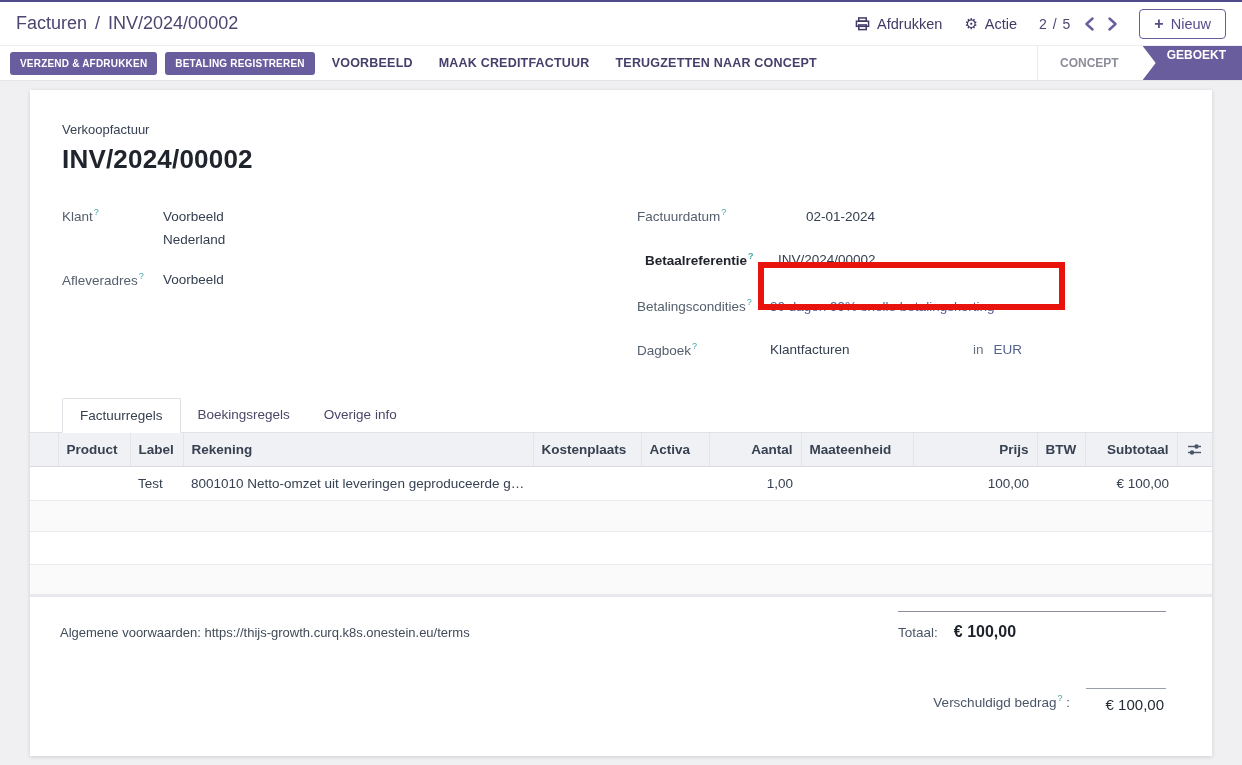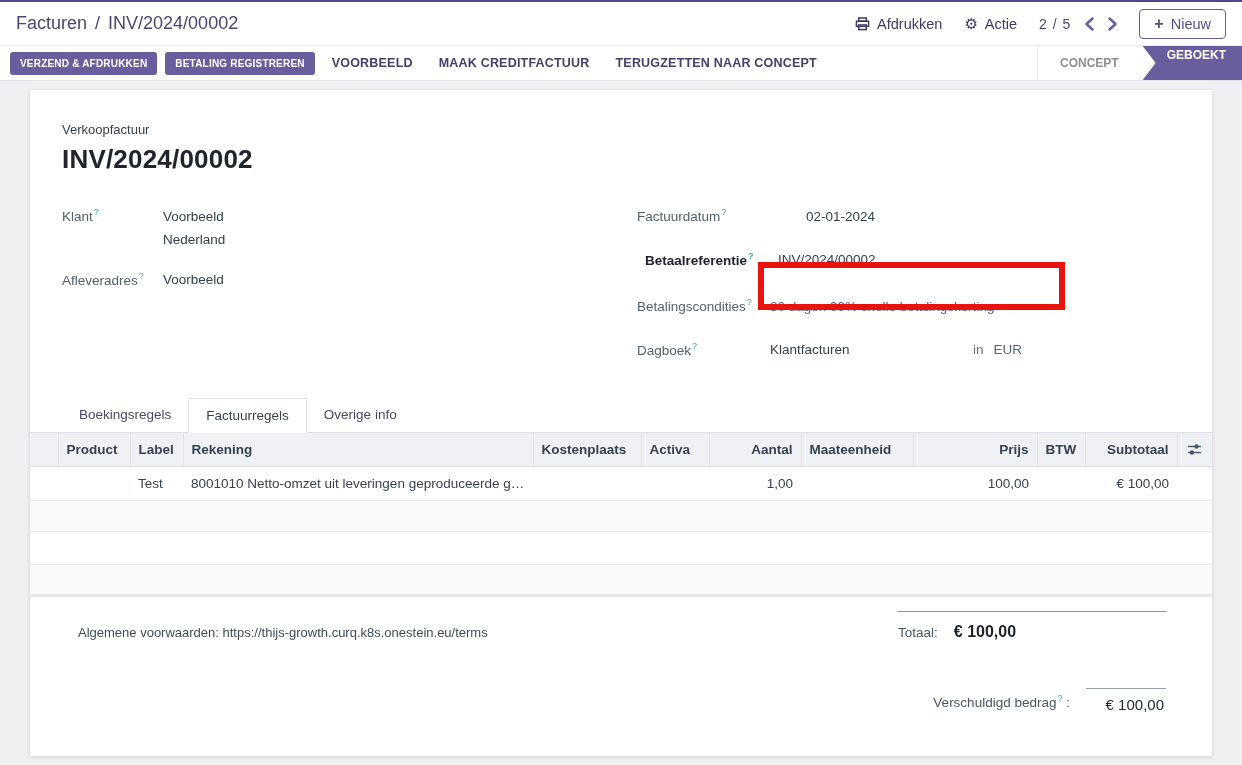--- a/index.html
+++ b/index.html
@@ -94,21 +94,21 @@
   .lines thead th.num, .lines td.num { text-align:right; }
   .lines td {
     padding:9px 8px; color:#374151; border-bottom:1px solid #e8eaee;
     white-space:nowrap; overflow:hidden; text-overflow:ellipsis;
   }
   .lines tr.empty-a td { background:#fafafa; height:31px; padding:0 8px; }
   .lines tr.empty-b td { background:#fff; height:33px; padding:0 8px; }
   .lines tr.empty-c td { background:#fafafa; height:31px; padding:0 8px; border-bottom:3px solid #e7e9ed; }
   .th-icon { text-align:center !important; }
   
-  .sheet-footer { display:flex; padding:6px 32px 0 48px; }
+  .sheet-footer { display:flex; padding:6px 32px 0 30px; }
   .terms { font-size:13px; color:#414b58; margin-top:22px; }
   .totals { margin-left:auto; width:268px; margin-right:14px; }
   .totals-rule { border-top:1px solid #8d929b; margin-top:8px; }
   .total-row { display:flex; justify-content:flex-start; align-items:baseline; gap:16px; margin-top:11px; }
   .total-label { font-size:13.5px; color:#4a5568; }
   .total-value { font-size:16px; font-weight:bold; color:#1c212b; }
   .due-row { display:flex; justify-content:flex-end; align-items:flex-end; gap:16px; margin-top:47px; }
   .due-label { font-size:13.5px; color:#4a5568; padding-bottom:4px; }
   .due-value { font-size:15px; color:#232a35; border-top:1px solid #9aa0a8; padding:7px 2px 0 2px; min-width:80px; text-align:right; }
   svg { display:block; }
@@ -211,22 +211,22 @@
           <span class="f-label"><span>Dagboek</span><sup class="help">?</sup></span>
           <span class="f-value journal-value">Klantfacturen</span>
           <span class="in-label">in</span>
           <span class="f-value link">EUR</span>
         </div>
       </div>
     </div>
   </div>
 
   <div class="tab-bar">
+    <div class="tab active">Factuurregels</div>
     <div class="tab">Boekingsregels</div>
-    <div class="tab active">Factuurregels</div>
     <div class="tab">Overige info</div>
   </div>
 
   <table class="lines">
     <colgroup>
       <col style="width:28px">
         <col style="width:72px">
         <col style="width:53px">
         <col style="width:350px">
       <col style="width:108px">

